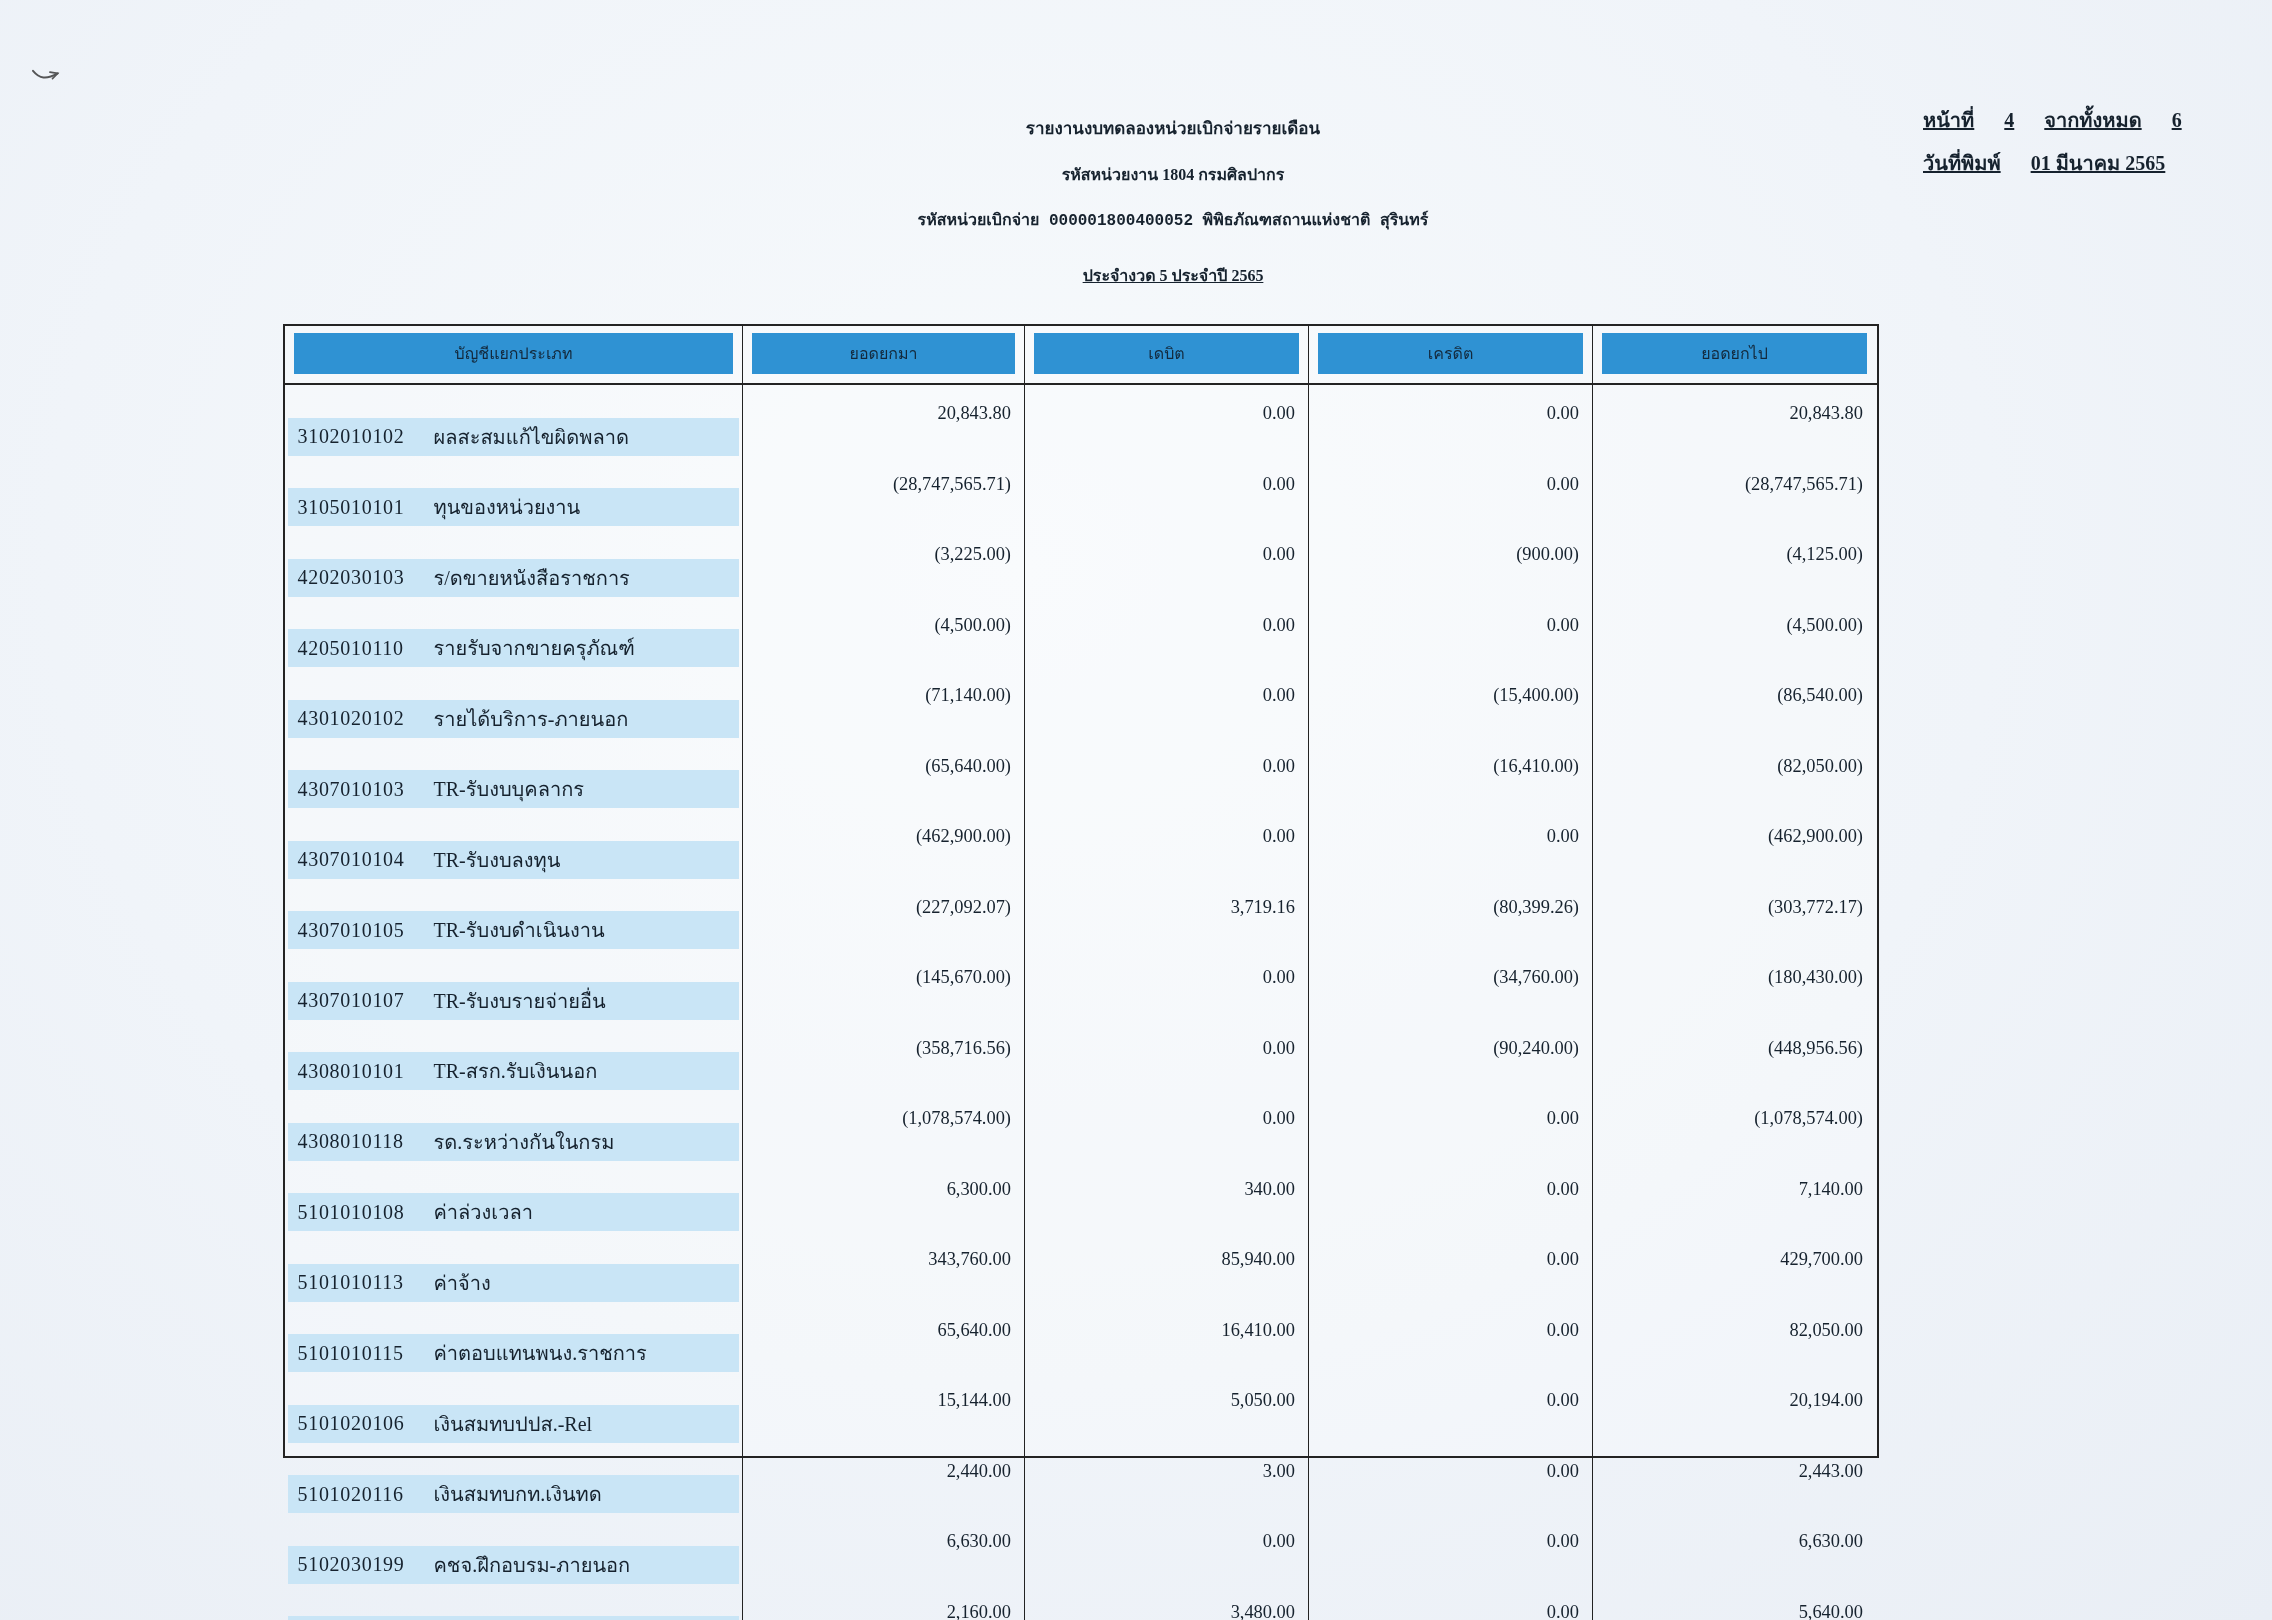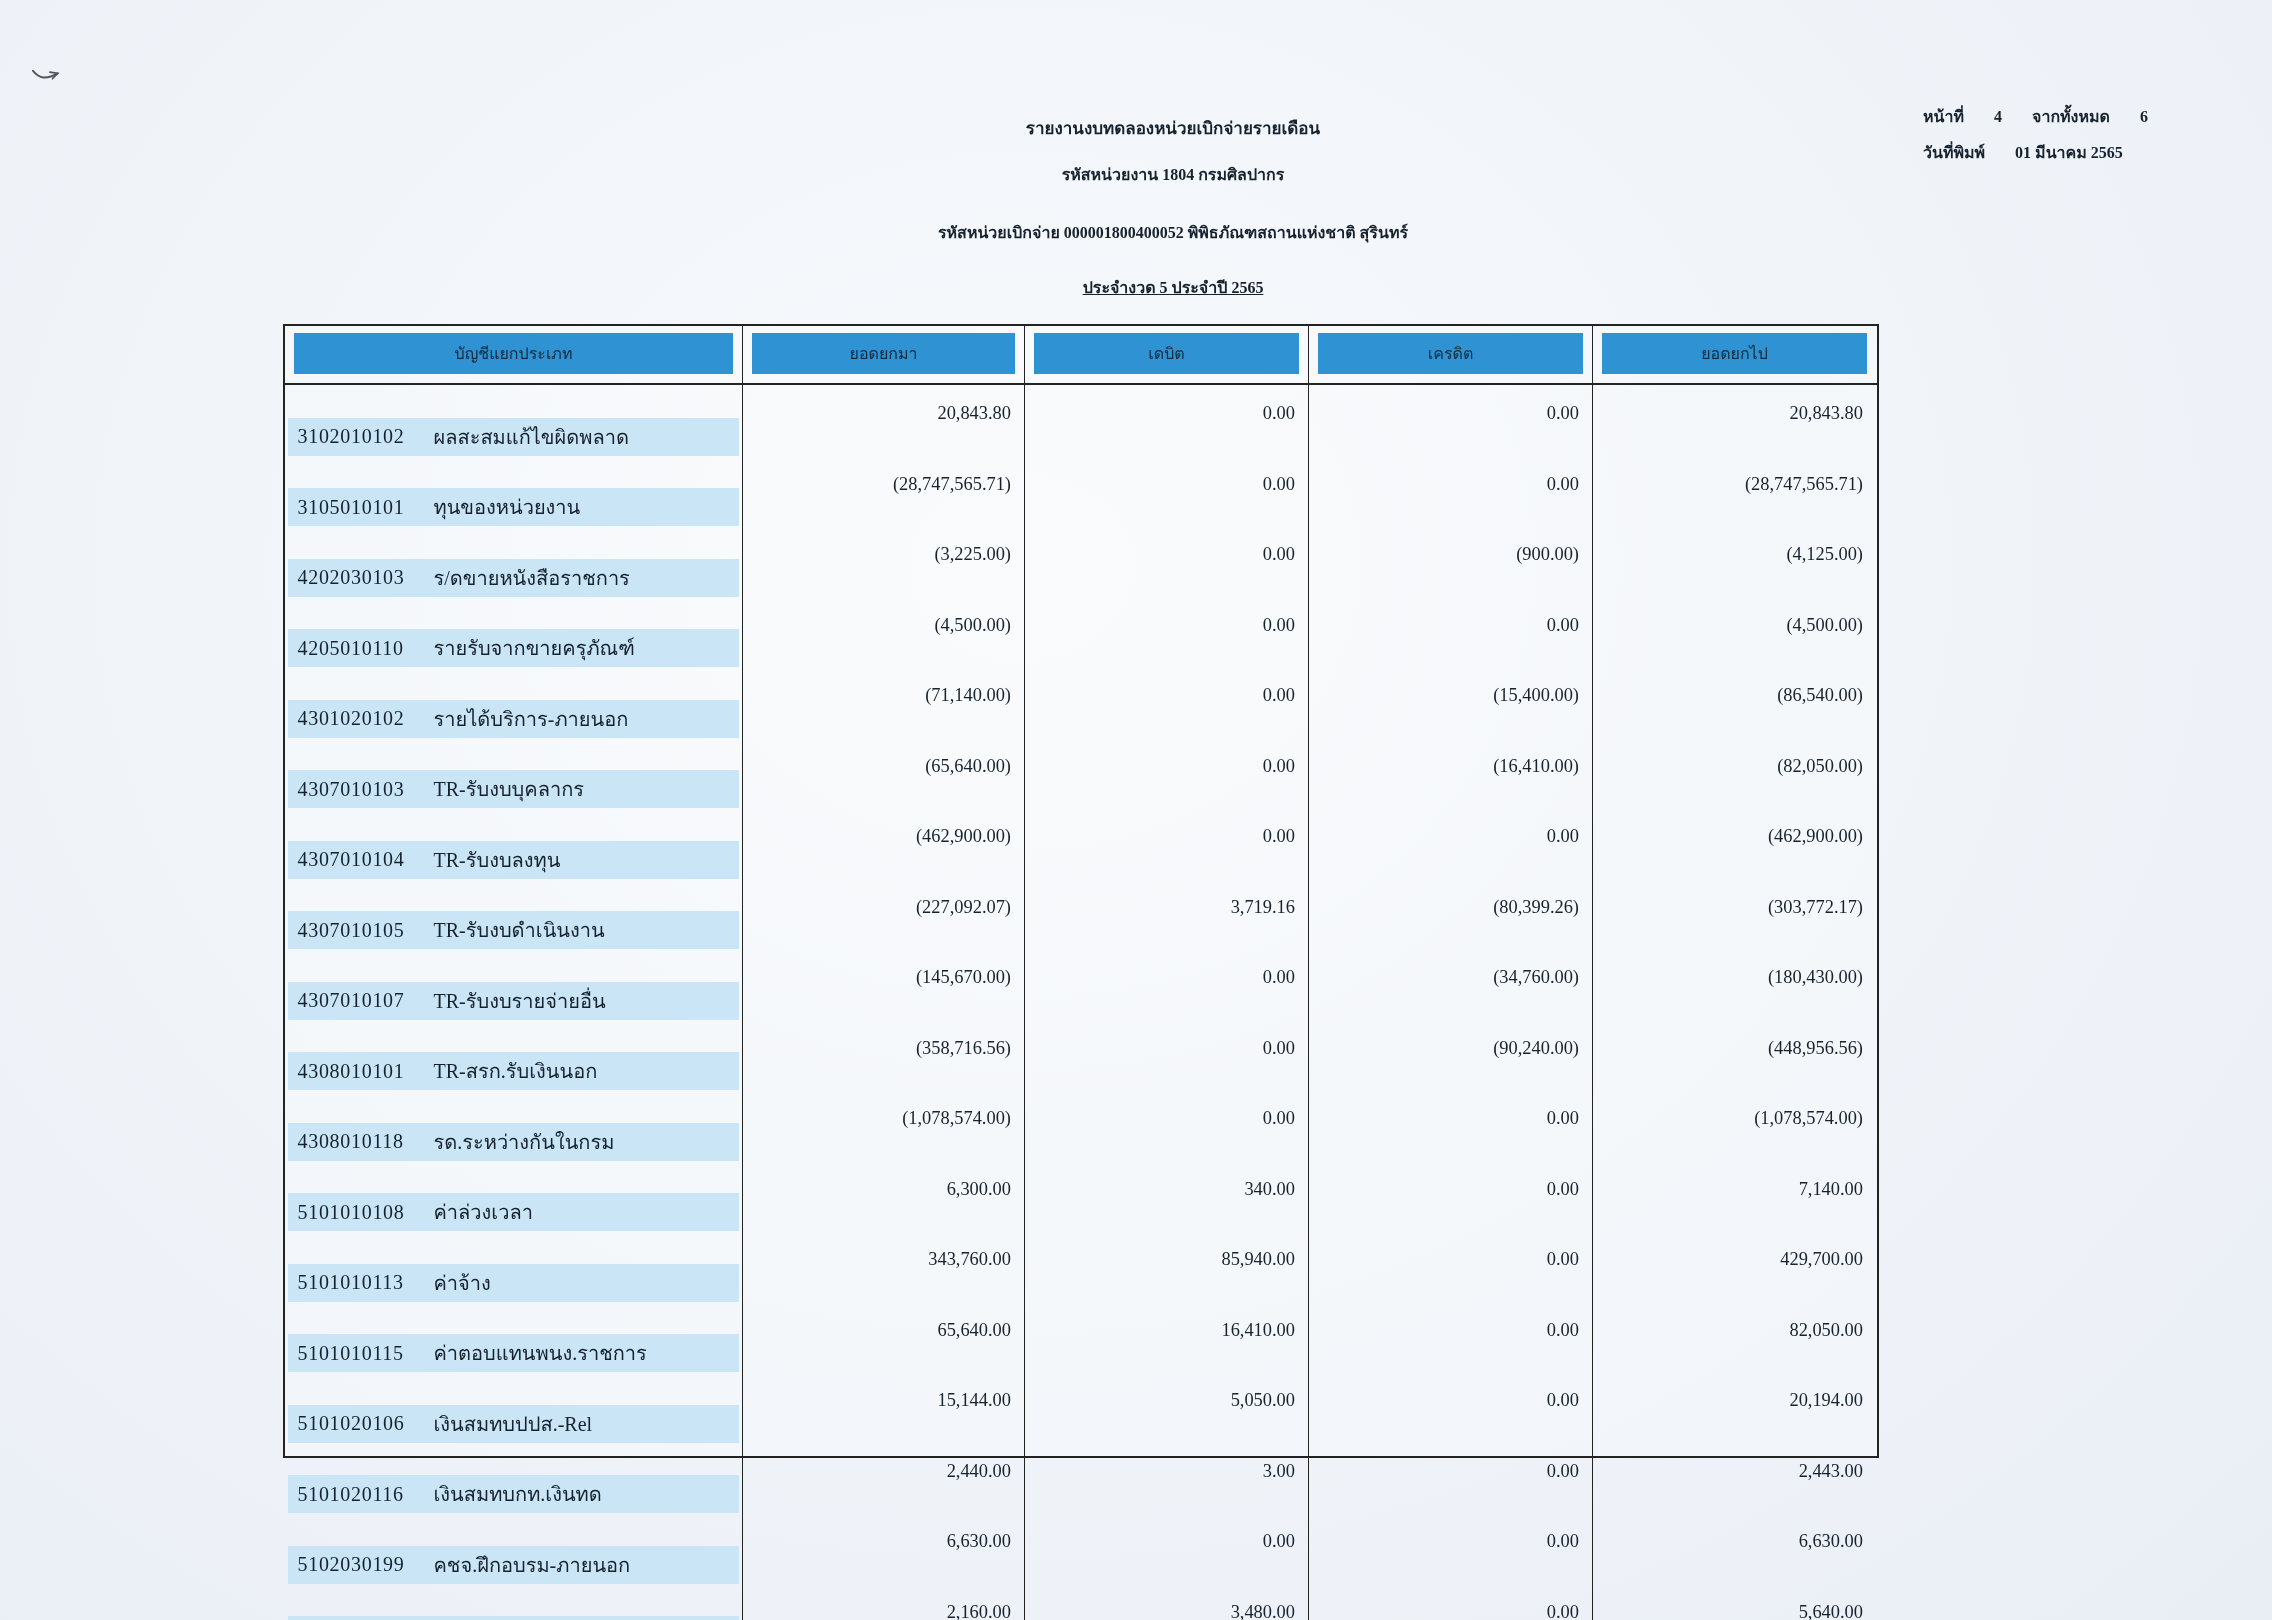--- a/index.html
+++ b/index.html
@@ -7,29 +7,29 @@
     width: 2273px; height: 1620px;
     position: relative;
     overflow: hidden;
     background:
       radial-gradient(ellipse at 45% 35%, #f7fafc 0%, #f0f4f9 55%, #e9eef5 100%);
     font-family: "Liberation Serif", "DejaVu Serif", serif;
     color: #16222e;
   }
 
   
-  .page-info { position: absolute; left: 1923px; top: 104px; font-size: 16px; font-weight: bold; }
+  .page-info { position: absolute; left: 1923px; top: 104px; font-size: 20px; font-weight: bold; text-decoration: underline; }
   .pi-row { display: flex; align-items: baseline; gap: 30px; margin-bottom: 10.5px; }
 
   
   .report-header { position: absolute; left: 74px; top: 112px; width: 2198px; text-align: center; }
   .report-title { font-size: 17px; font-weight: bold; line-height: 34px; }
   .report-sub   { font-size: 16px; line-height: 28px; font-weight: bold; }
   .sub1 { margin-top: 14.5px; }
-  .sub2 { margin-top: 30px; }
+  .sub2 { margin-top: 18px; font-family: Liberation Mono, monospace; }
   .sub3 { margin-top: 27px; text-decoration: underline; }
 
   
   .trial-table {
     position: absolute; left: 283px; top: 324px;
     width: 1596px; height: 1134px;
     box-sizing: border-box;
     border: 2px solid var(--table-border, #232323);
     background: rgba(255,255,255,0.28);
   }

